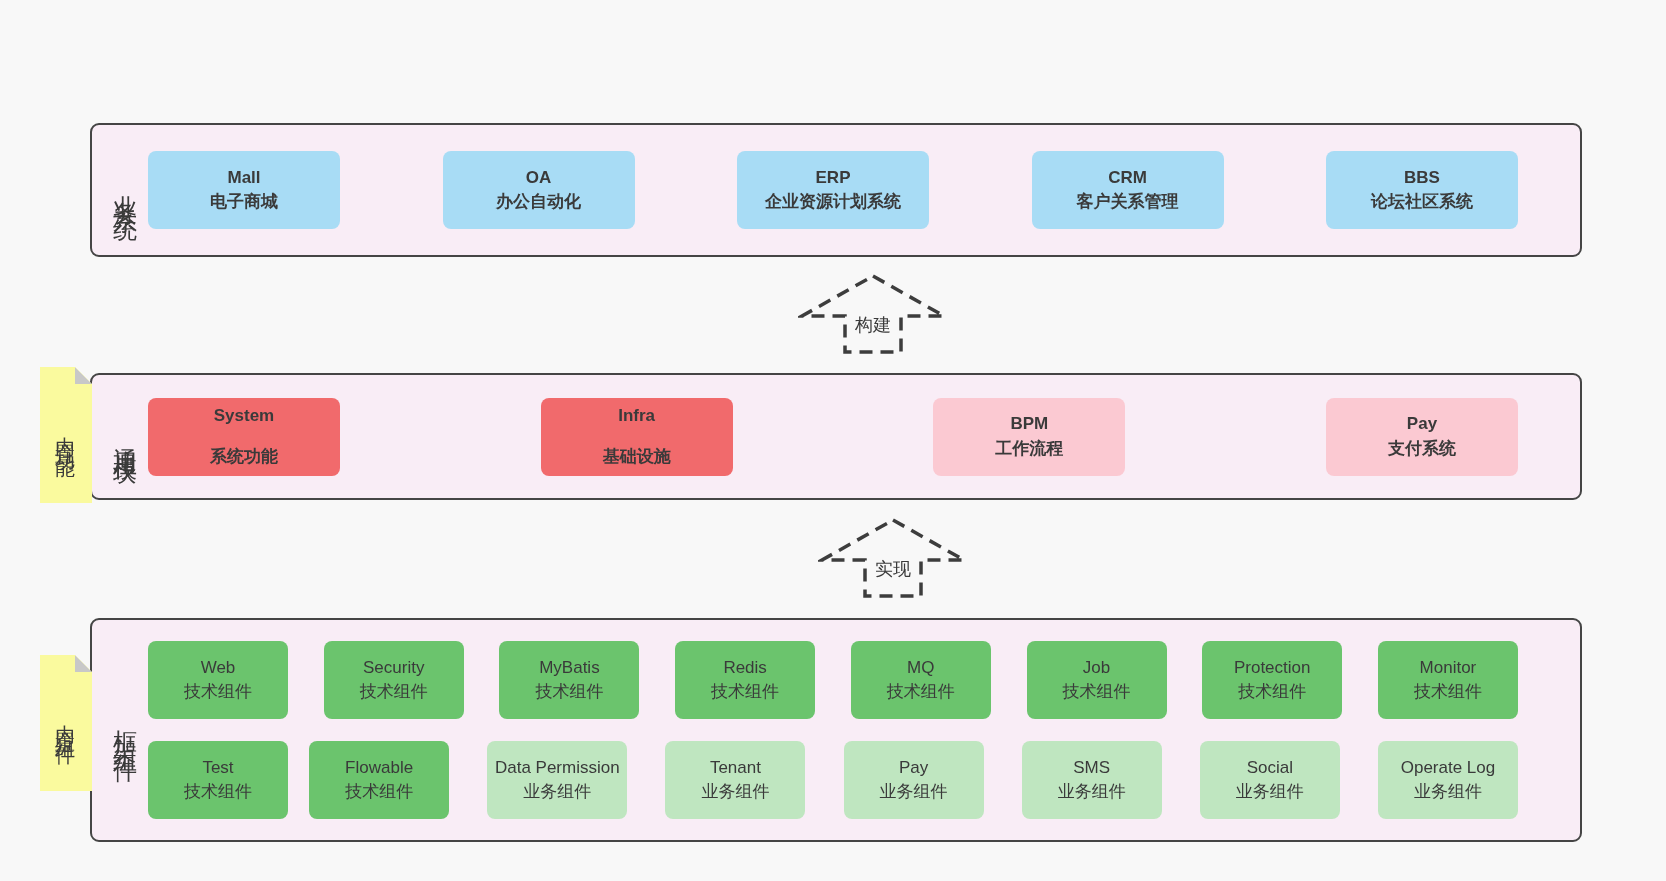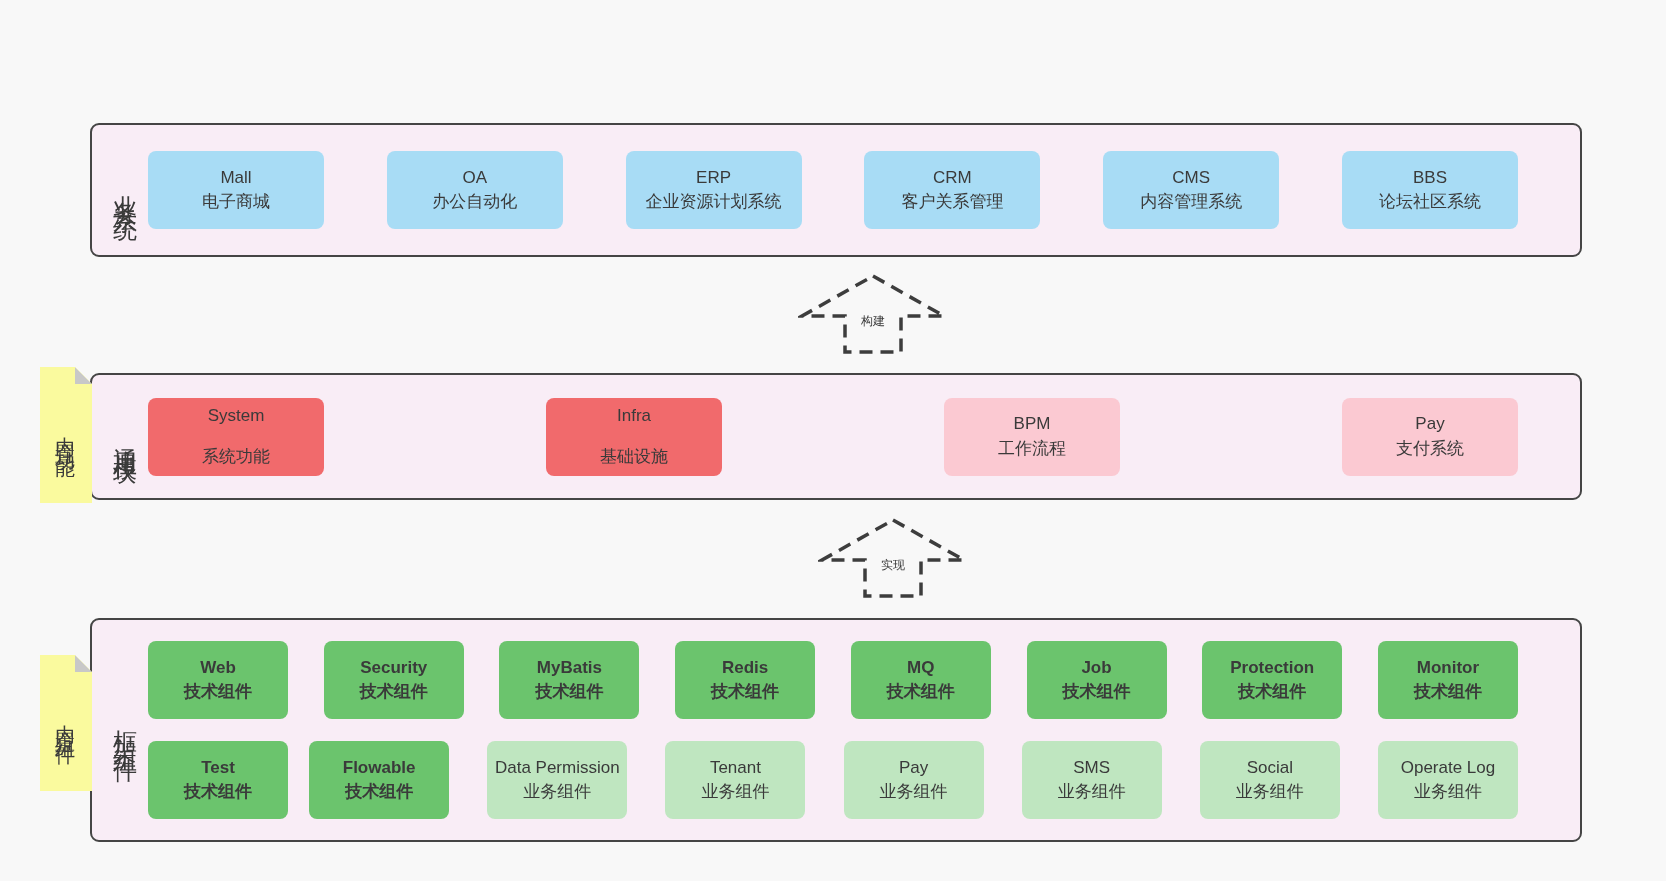--- a/index.html
+++ b/index.html
@@ -64,26 +64,26 @@
     flex-direction:column;
     justify-content:center;
     align-items:center;
     text-align:center;
     font-size:17px;
     line-height:1.42;
     color:var(--text,#3a3a3a);
     box-sizing:border-box;
     padding:2px 4px;
   }
-  .w6{width:176px;}
+  .w6{width:192px;font-weight:bold;}
   .w8{width:140px;}
   .blue{background:var(--blue-box,#a8dcf5);}
   .red{background:var(--red-box,#f16a6c);gap:17px;}
   .pink{background:var(--pink-box,#fbc9d2);}
-  .green{background:var(--green-box,#6bc46d);font-weight:bold;}
+  .green{background:var(--green-box,#6bc46d);}
   .lightgreen{background:var(--light-green-box,#bfe6c0);margin-left:17px;}
   
   .sticky{
     position:absolute;
     left:40px;width:52px;
     background:var(--sticky-yellow,#fafa9e);
     clip-path:polygon(0 0,calc(100% - 17px) 0,100% 17px,100% 100%,0 100%);
     display:flex;
     align-items:center;
     justify-content:center;
@@ -110,21 +110,21 @@
   }
   .arrow1{left:798px;top:273px;}
   .arrow2{left:818px;top:517px;}
   .arrow svg{display:block;width:150px;height:82px;}
   .arrow .alabel{
     position:absolute;
     left:50%;top:40px;
     transform:translateX(-50%);
     background:var(--page-bg,#f8f8f8);
     padding:0 3px;
-    font-size:12px;
+    font-size:18px;
     color:var(--text,#3a3a3a);
     white-space:nowrap;
   }
 </style>
 </head>
 <body>
 
 <div id="stage">
 
   <section class="band band1">
@@ -139,24 +139,20 @@
           <div>OA</div>
           <div>办公自动化</div>
         </div>
         <div class="box blue w6">
           <div>ERP</div>
           <div>企业资源计划系统</div>
         </div>
         <div class="box blue w6">
           <div>CRM</div>
           <div>客户关系管理</div>
-        </div>
-        <div class="box blue w6">
-          <div>CMS</div>
-          <div>内容管理系统</div>
         </div>
         <div class="box blue w6">
           <div>BBS</div>
           <div>论坛社区系统</div>
         </div>
       </div>
     </div>
   </section>
 
   <div class="arrow arrow1">

